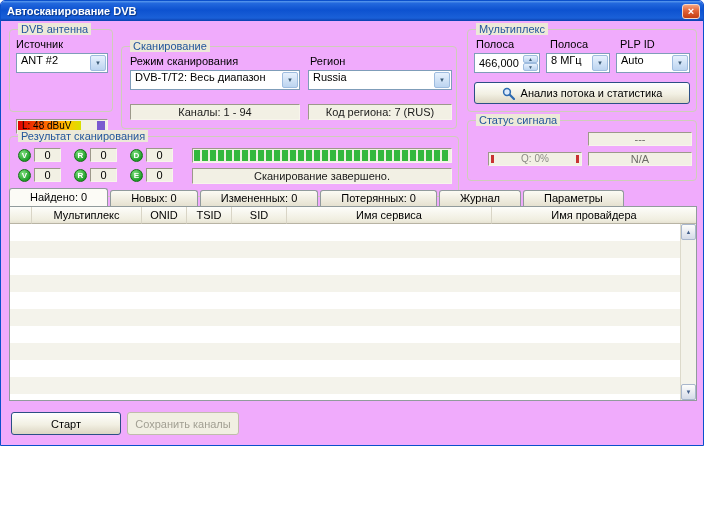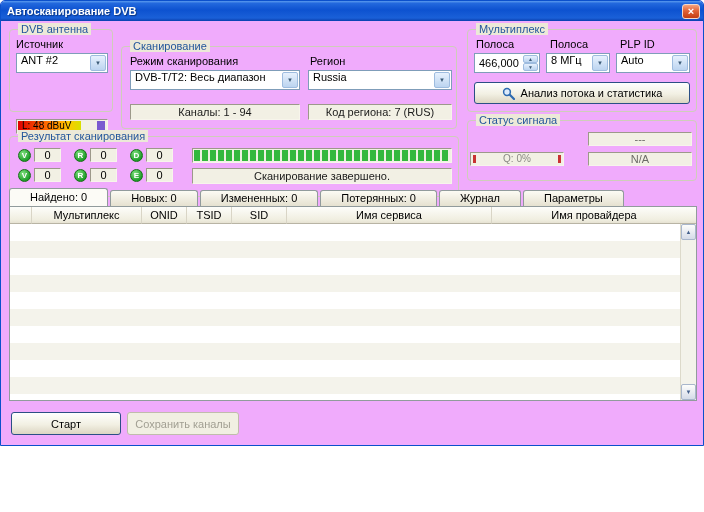--- a/index.html
+++ b/index.html
@@ -174,21 +174,21 @@
 
     <div class="progress sunken" style="left:182px; top:11px; width:260px; height:15px;">
       <div class="progress-fill"></div>
     </div>
     <div class="info sunken" style="left:182px; top:31px; width:260px; height:16px; line-height:14px;">Сканирование завершено.</div>
   </div>
 
   <div class="group" style="left:466px; top:119px; width:230px; height:61px;">
     <span class="group-title">Статус сигнала</span>
     <div class="info sunken sig-value" style="left:120px; top:11px; width:104px; height:14px;">---</div>
-    <div class="sig-track sunken" style="left:2px; top:31px; width:94px; height:14px;">
+    <div class="sig-track sunken" style="left:20px; top:31px; width:94px; height:14px;">
       <span class="sig-cap left"></span>
       <span class="sig-label">Q: 0%</span>
       <span class="sig-cap right"></span>
     </div>
     <div class="info sunken sig-value" style="left:120px; top:31px; width:104px; height:14px;">N/A</div>
   </div>
 
   <div class="tabs">
     <div class="tab active">Найдено: 0</div>
     <div class="tab">Новых: 0</div>

